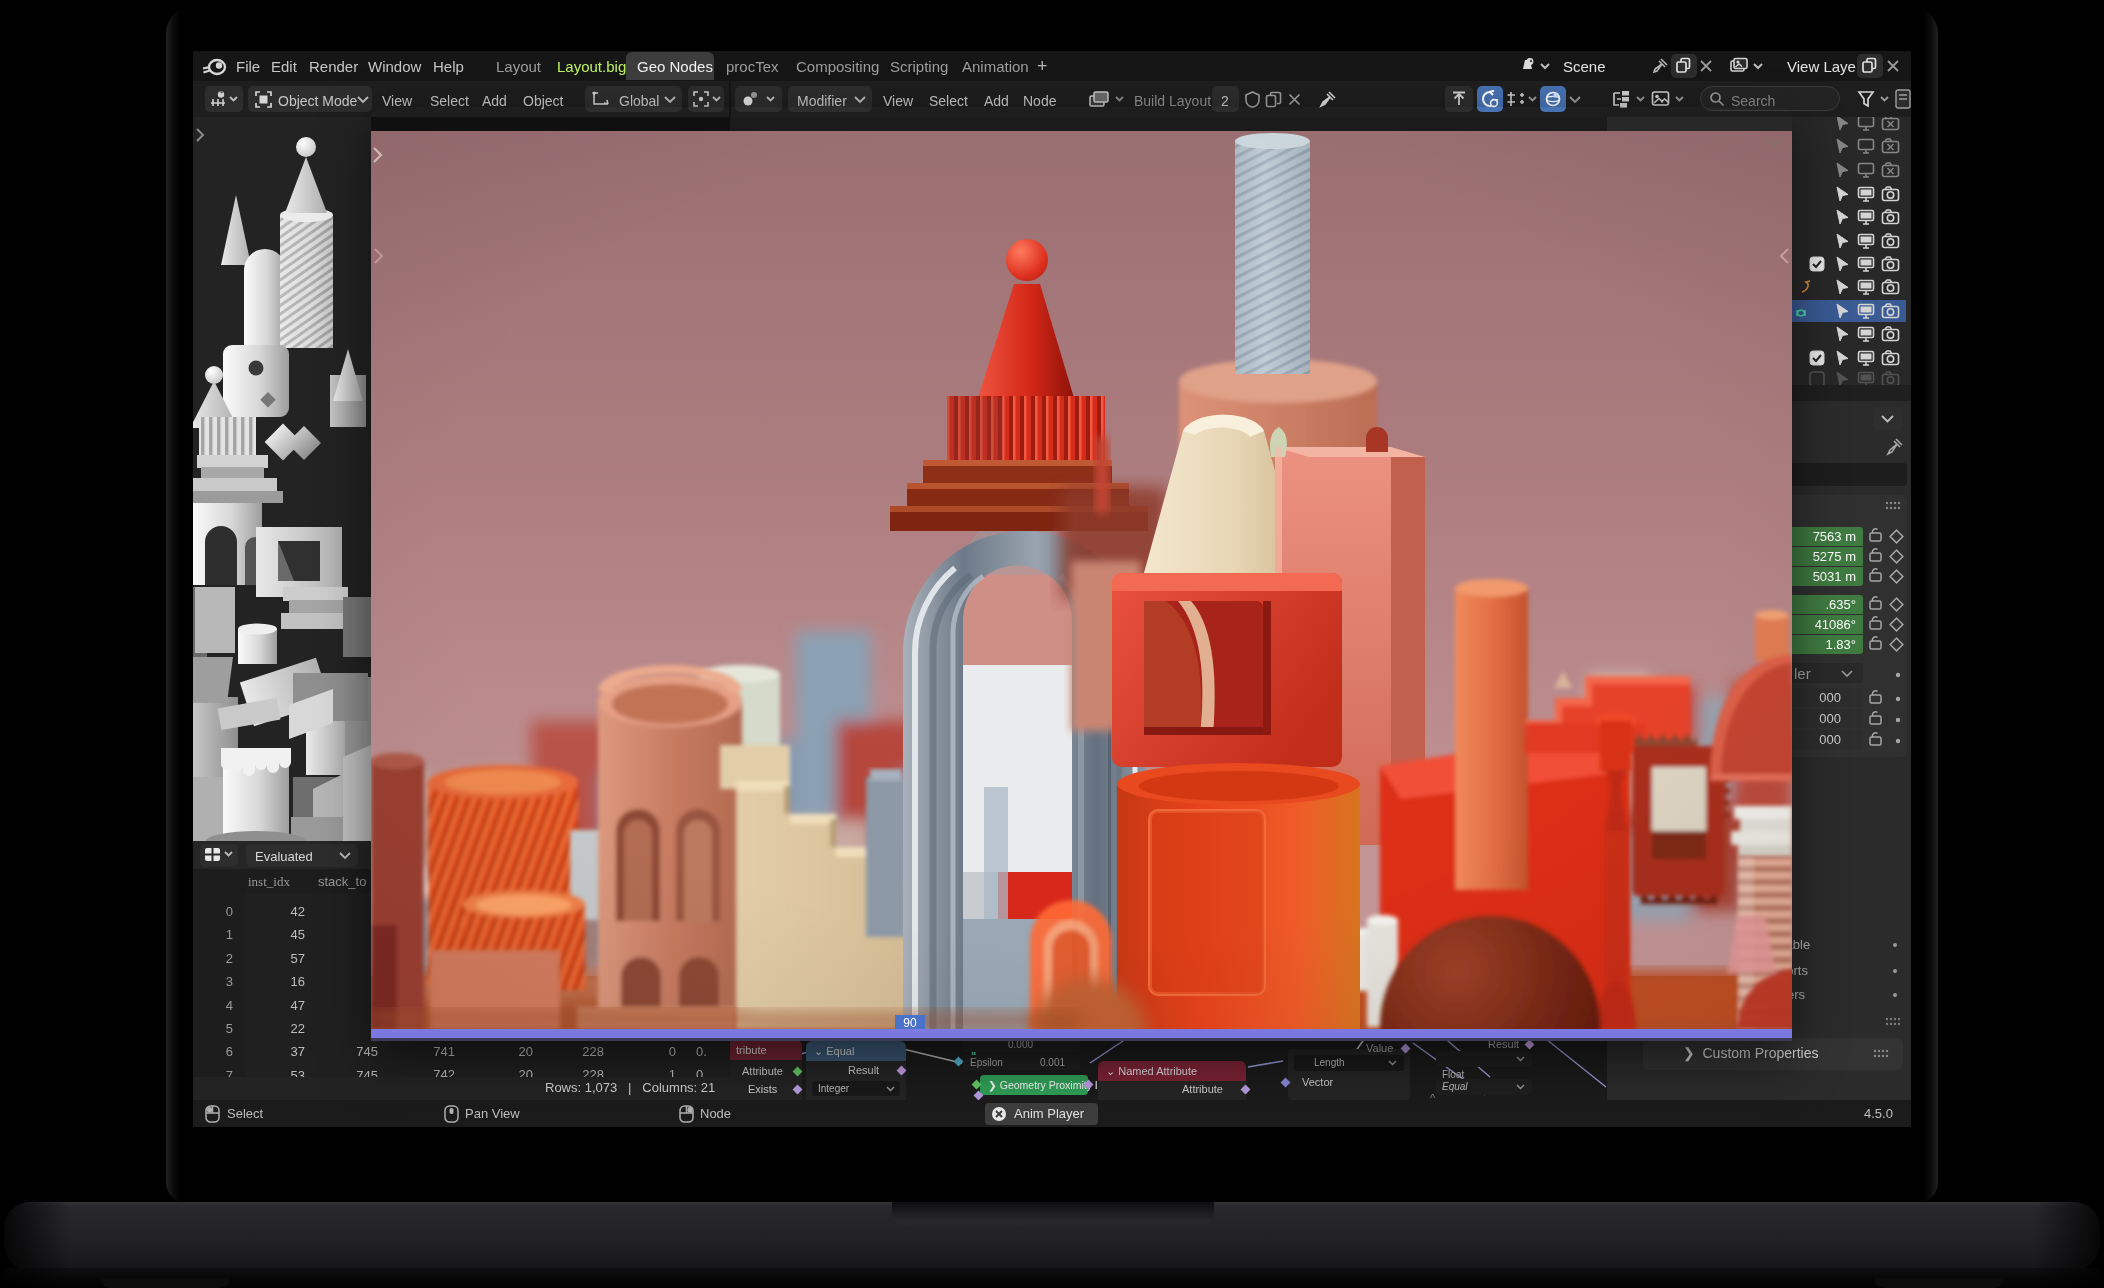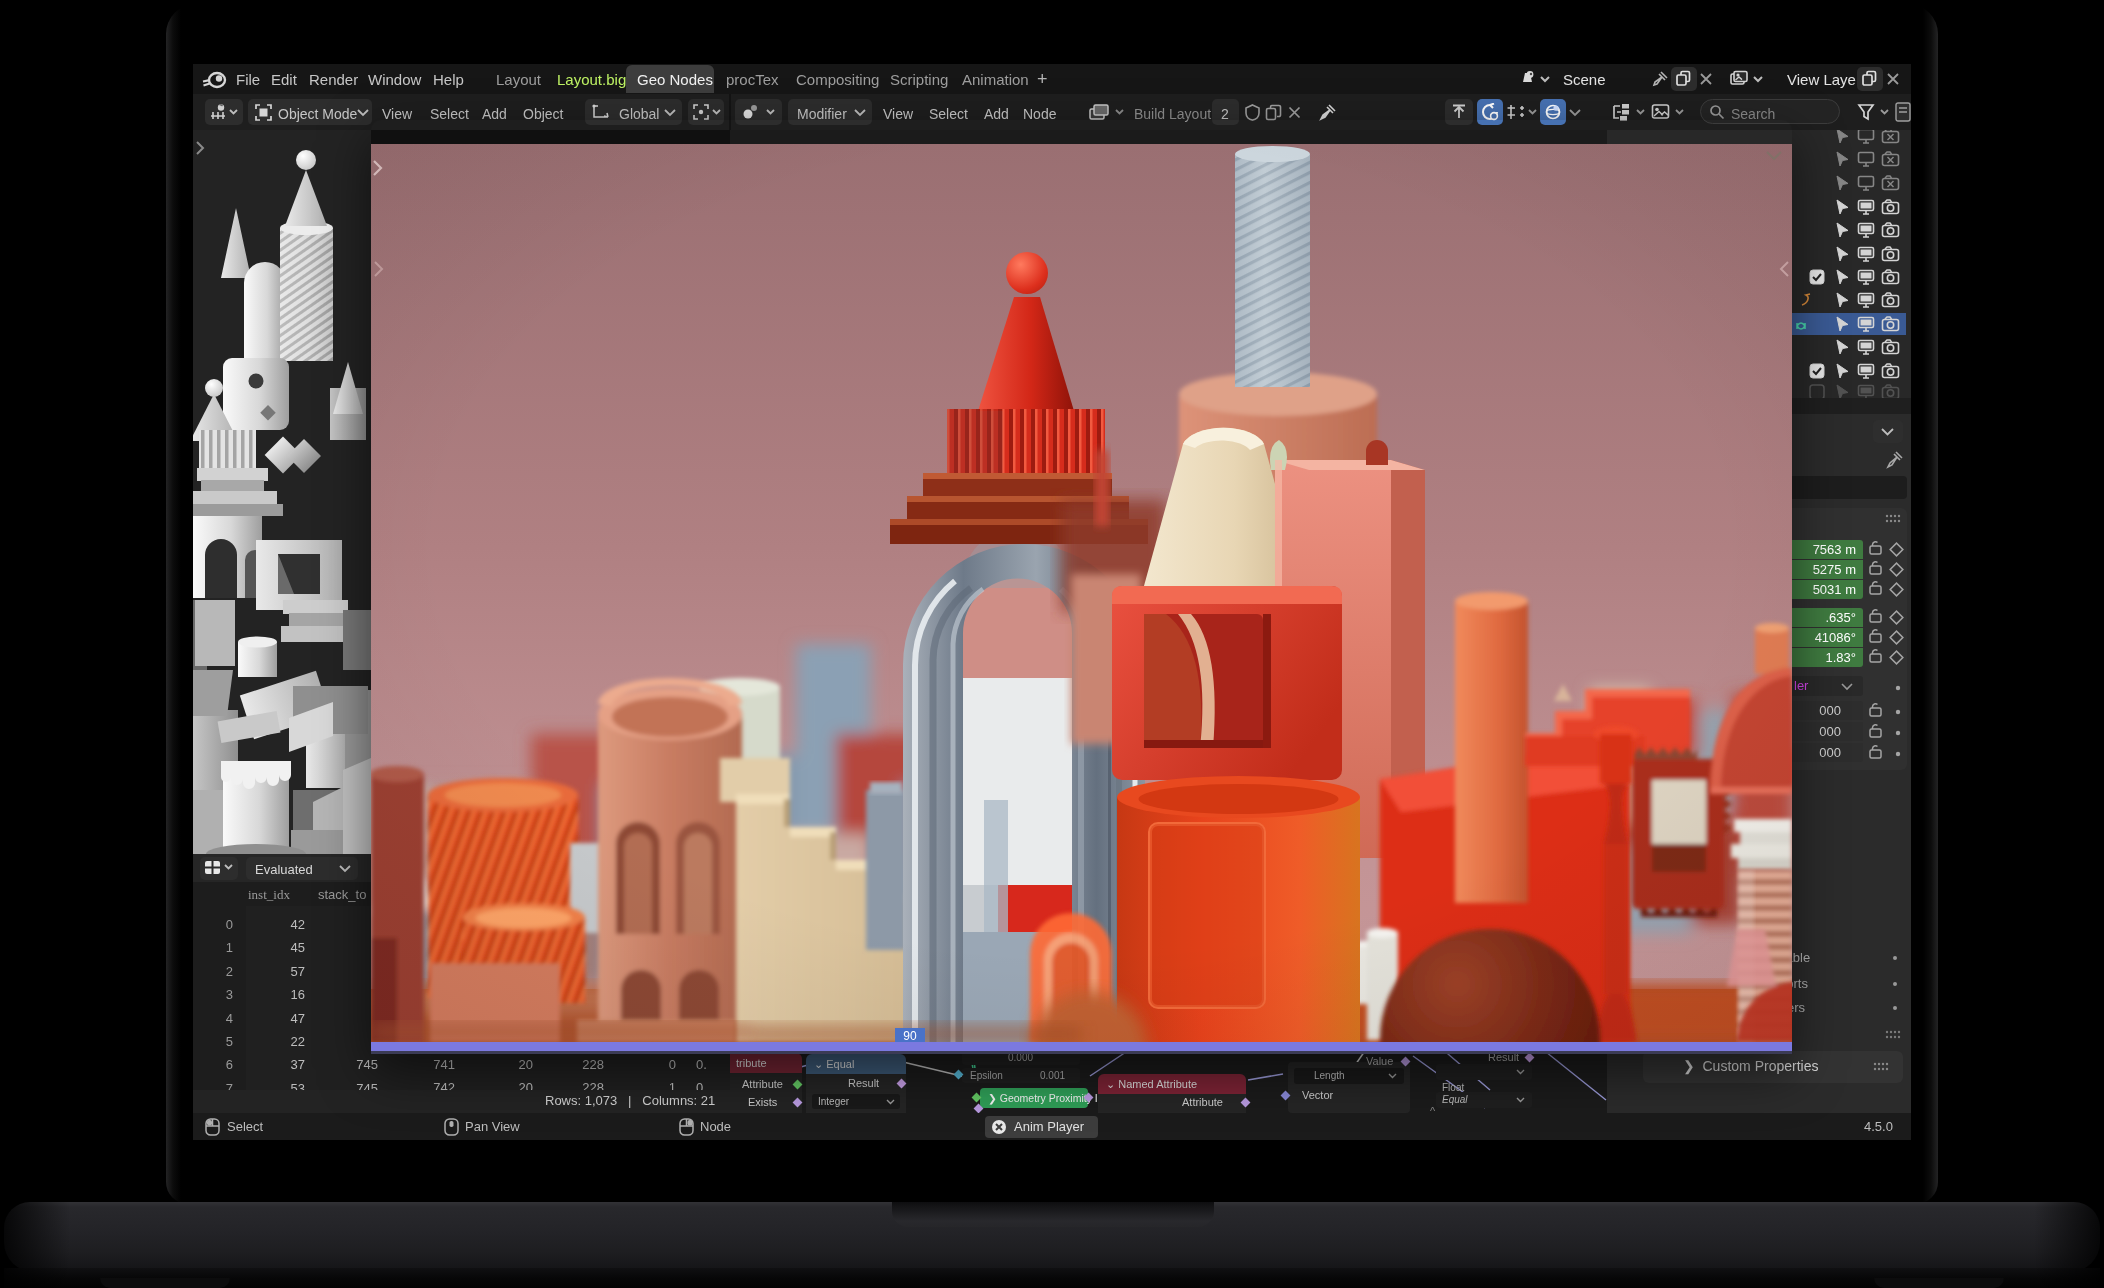--- a/index.html
+++ b/index.html
@@ -9,21 +9,21 @@
   .txt{color:#c6c6c6;font-size:15px;white-space:nowrap;}
   .sm{color:#bdbdbd;font-size:13px;white-space:nowrap;}
   .chip{background:#2d2d2d;border-radius:5px;}
 </style>
 </head>
 <body>
 <div id="stage">
 
   <div class="abs" id="lid" style="left:166px;top:4px;width:1772px;height:1200px;border-radius:30px 30px 22px 22px;background:linear-gradient(90deg,#232324 0px,#0c0c0c 7px,#000 15px,#000 1757px,#0c0c0c 1765px,#232324 1772px);"></div>
 
-  <div class="abs" id="ui" style="left:193px;top:64px;width:1718px;height:824px;background:#101010;">
+  <div class="abs" id="ui" style="left:193px;top:51px;width:1718px;height:824px;background:#101010;">
 
     <div class="abs" id="menubar" style="left:0;top:0;width:1718px;height:30px;background:#161616;">
       <svg class="abs" style="left:9px;top:3px;" width="26" height="24" viewBox="0 0 26 24">
         <ellipse cx="15" cy="13" rx="8" ry="7" fill="none" stroke="#d6d6d6" stroke-width="2.4"></ellipse>
         <circle cx="17" cy="11.5" r="3.2" fill="#d6d6d6"></circle>
         <path d="M1 14.5 L7.5 13.2 M1.5 18.5 L8.5 16.2" stroke="#d6d6d6" stroke-width="2.2" fill="none"></path>
       </svg>
       <span class="abs txt" style="left:43px;top:7px;">File</span>
       <span class="abs txt" style="left:78px;top:7px;">Edit</span>
       <span class="abs txt" style="left:116px;top:7px;">Render</span>
@@ -520,21 +520,21 @@
           </g>
         </svg>
 
       <div class="abs" style="left:120px;top:410px;width:136px;height:19px;background:#3f7b40;border-radius:3px 3px 0 0;color:#fff;font-size:13px;text-align:right;padding:2px 7px 0 0;">7563 m</div>
       <div class="abs" style="left:120px;top:430px;width:136px;height:19px;background:#3f7b40;color:#fff;font-size:13px;text-align:right;padding:2px 7px 0 0;">5275 m</div>
       <div class="abs" style="left:120px;top:450px;width:136px;height:19px;background:#3f7b40;border-radius:0 0 3px 3px;color:#fff;font-size:13px;text-align:right;padding:2px 7px 0 0;">5031 m</div>
       <div class="abs" style="left:120px;top:478px;width:136px;height:19px;background:#3f7b40;border-radius:3px 3px 0 0;color:#fff;font-size:13px;text-align:right;padding:2px 7px 0 0;">.635°</div>
       <div class="abs" style="left:120px;top:498px;width:136px;height:19px;background:#3f7b40;color:#fff;font-size:13px;text-align:right;padding:2px 7px 0 0;">41086°</div>
       <div class="abs" style="left:120px;top:518px;width:136px;height:19px;background:#3f7b40;border-radius:0 0 3px 3px;color:#fff;font-size:13px;text-align:right;padding:2px 7px 0 0;">1.83°</div>
 
-      <div class="abs" style="left:120px;top:546px;width:136px;height:20px;background:#292929;border-radius:3px;color:#d946ef;font-size:13px;padding:2px 0 0 67px;">ler</div>
+      <div class="abs" style="left:120px;top:546px;width:136px;height:20px;background:#292929;border-radius:3px;color:#a3a3a3;font-size:15px;padding:2px 0 0 67px;">ler</div>
       <svg class="abs" style="left:234px;top:553px;" width="12" height="8" viewBox="0 0 12 8">
           <path d="M1 1 l5 5 l5 -5" stroke="#999" stroke-width="1.6" fill="none"></path>
         </svg>
 
       <div class="abs" style="left:120px;top:571px;width:136px;height:19px;background:#2d2d2d;border-radius:3px 3px 0 0;color:#ccc;font-size:13px;text-align:right;padding:2px 22px 0 0;">000</div>
       <div class="abs" style="left:120px;top:592px;width:136px;height:19px;background:#2d2d2d;color:#ccc;font-size:13px;text-align:right;padding:2px 22px 0 0;">000</div>
       <div class="abs" style="left:120px;top:613px;width:136px;height:19px;background:#2d2d2d;border-radius:0 0 3px 3px;color:#ccc;font-size:13px;text-align:right;padding:2px 22px 0 0;">000</div>
 
       <svg class="abs" style="left:261px;top:408px;" width="40" height="226" viewBox="0 0 40 226">
         <defs>

